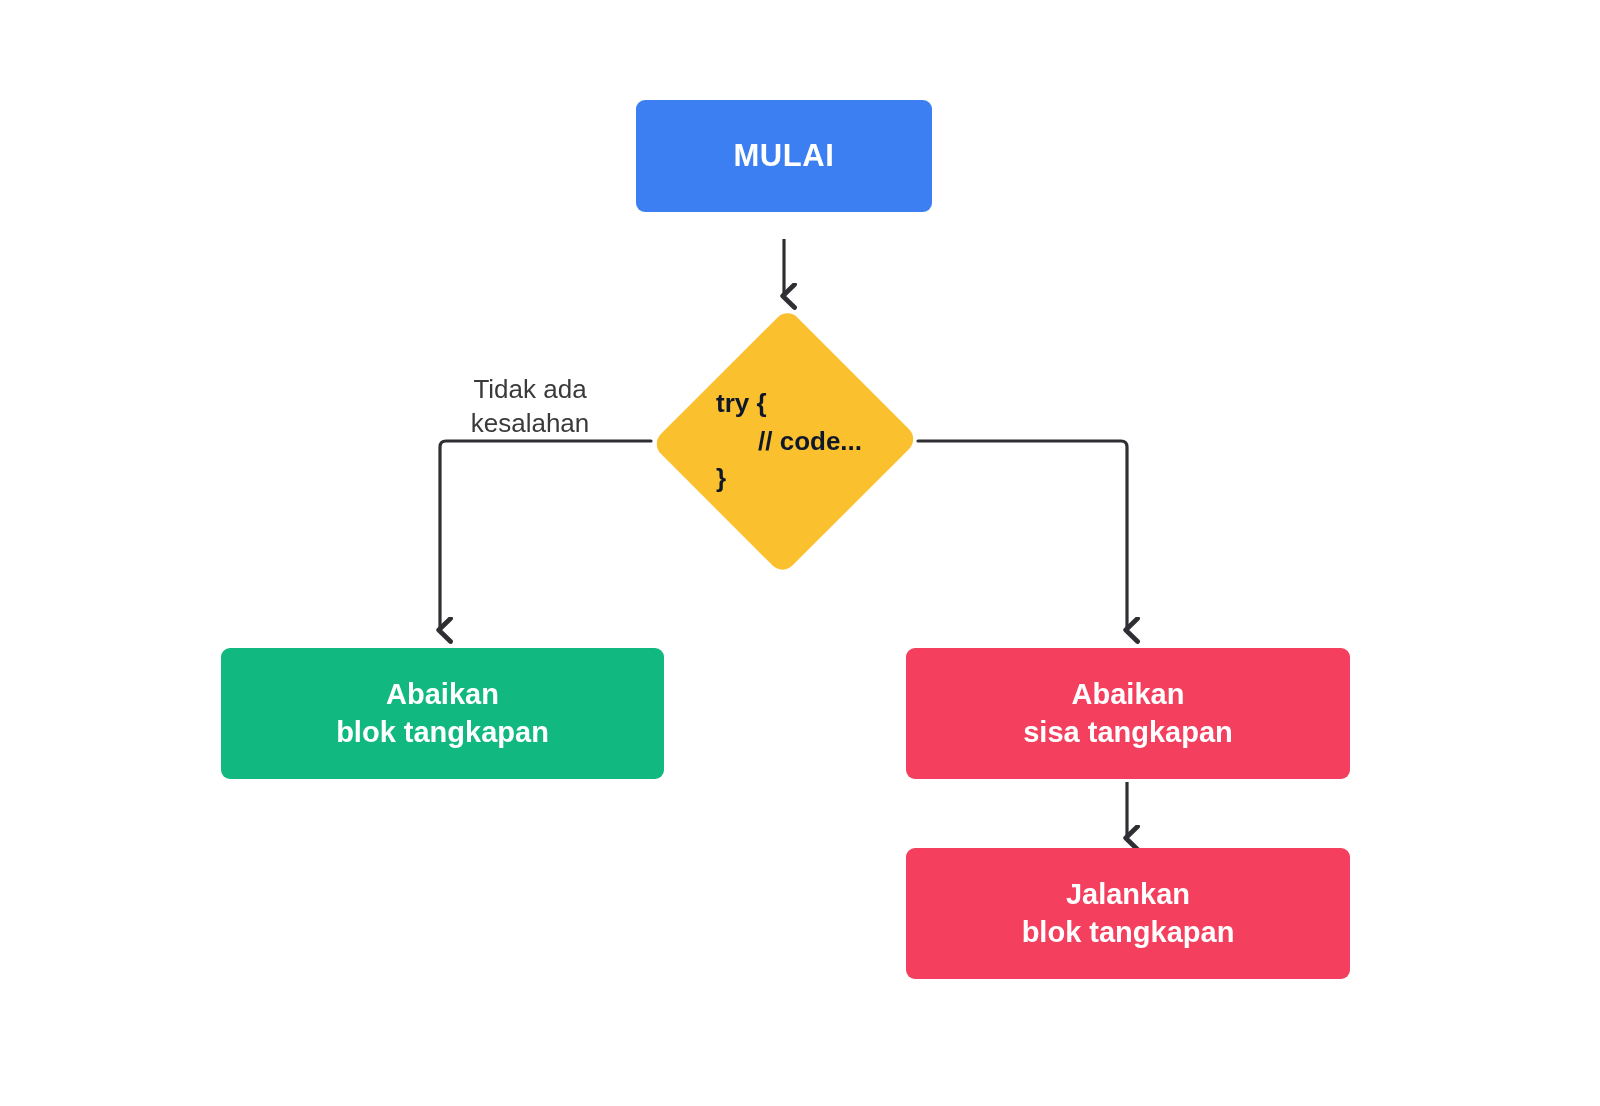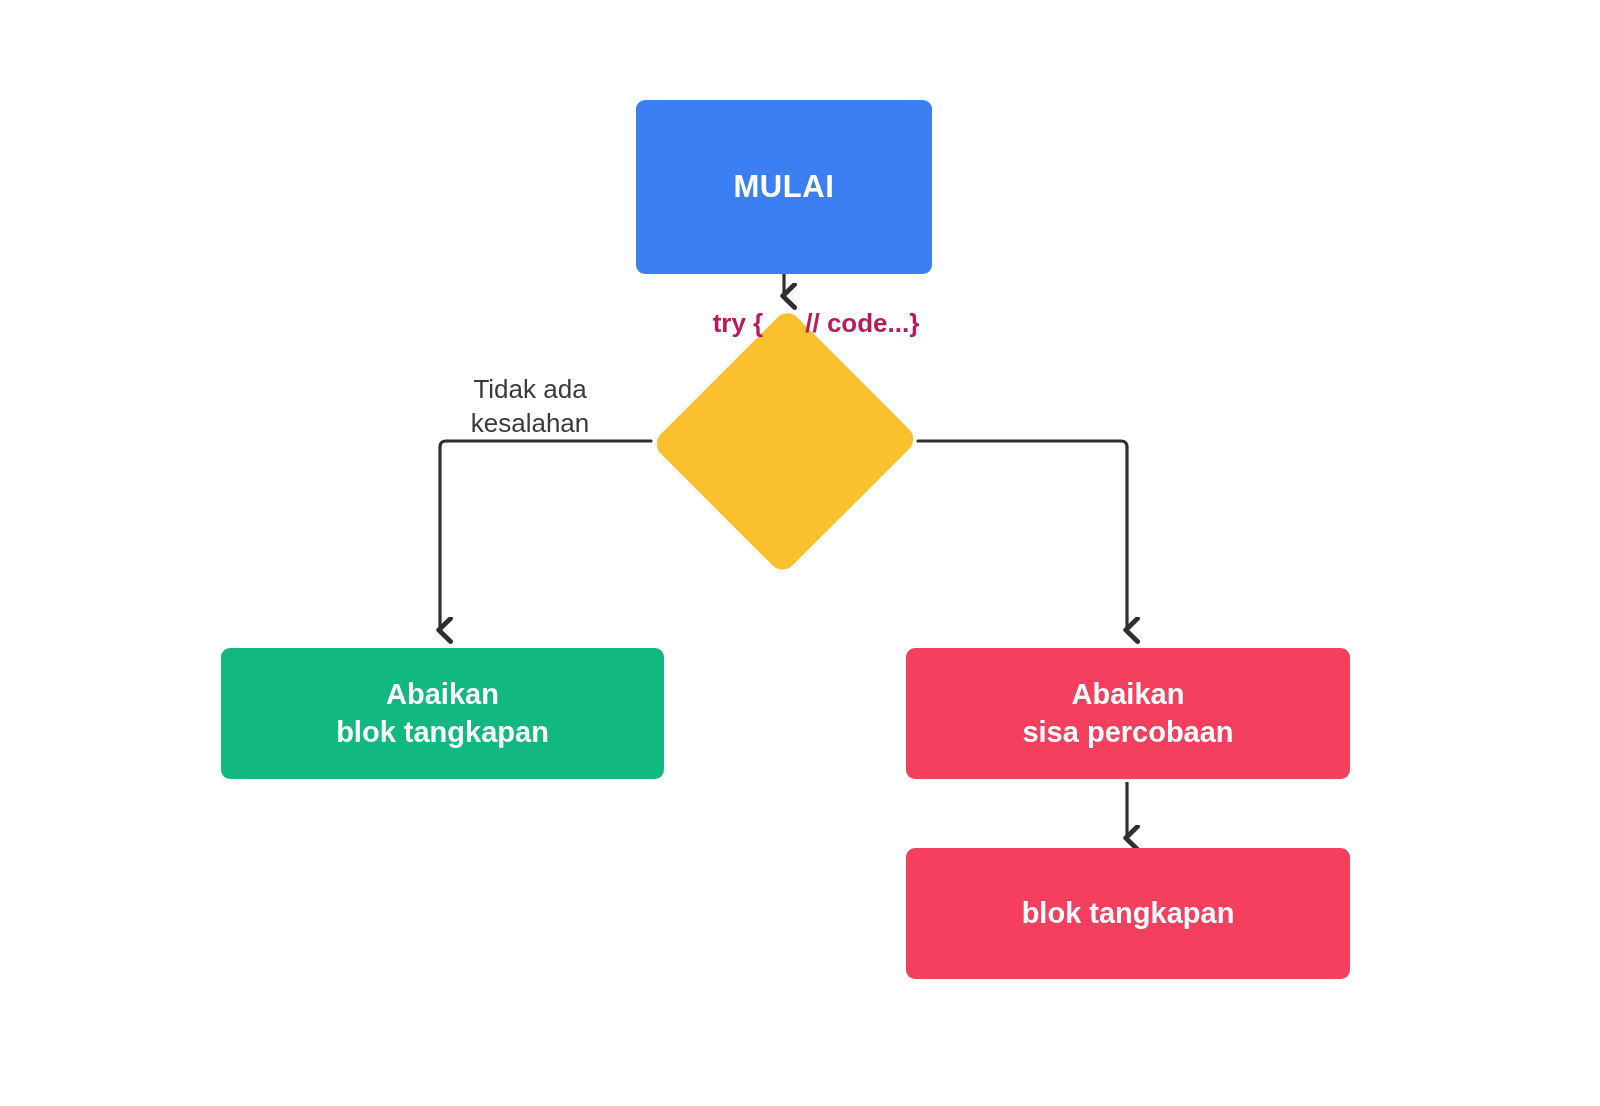--- a/index.html
+++ b/index.html
@@ -36,21 +36,21 @@
     font-weight: bold;
     line-height: 1.28;
   }
   .node.rect {
     border-radius: 9px;
   }
   .node-start {
     left: 636px;
     top: 100px;
     width: 296px;
-    height: 174px;
+    height: 112px;
     background: #3b7ff2;
     font-size: 31px;
     letter-spacing: 0.6px;
   }
   .node-ignore-catch {
     left: 221px;
     top: 648px;
     width: 443px;
     height: 131px;
     background: #11b981;
@@ -91,26 +91,26 @@
     border-radius: 14px;
     transform: rotate(45deg);
   }
   .diamond-label {
     position: absolute;
     left: 0;
     top: 0;
     width: 263px;
     height: 273px;
     display: flex;
-    flex-direction: row;
+    flex-direction: column;
     align-items: flex-start;
     justify-content: center;
     padding-left: 63px;
     box-sizing: border-box;
-    color: #be185d;
+    color: #0f172a;
     font-weight: bold;
     font-size: 26px;
     line-height: 1.45;
     white-space: pre;
   }
   .diamond-label .line-indent {
     padding-left: 42px;
     text-align: right;
   }
   .edge-label {
@@ -174,23 +174,24 @@
   <div class="node rect node-ignore-catch">
     <div>
       <div>Abaikan</div>
       <div>blok tangkapan</div>
     </div>
   </div>
 
   <div class="node rect node-skip-try">
     <div>
       <div>Abaikan</div>
-      <div>sisa percobaan</div>
+      <div>sisa tangkapan</div>
     </div>
   </div>
 
   <div class="node rect node-run-catch">
     <div>
+      <div>Jalankan</div>
       <div>blok tangkapan</div>
     </div>
   </div>
 
 </div>
 
 </body></html>

